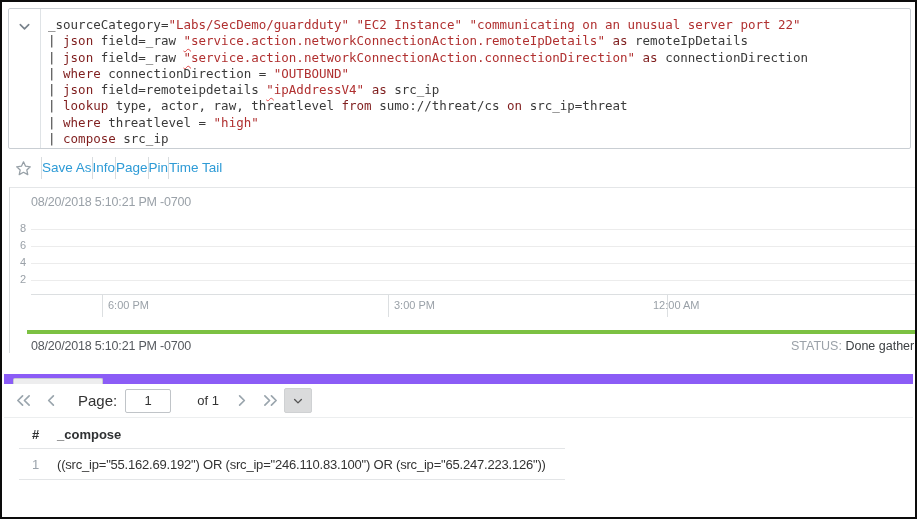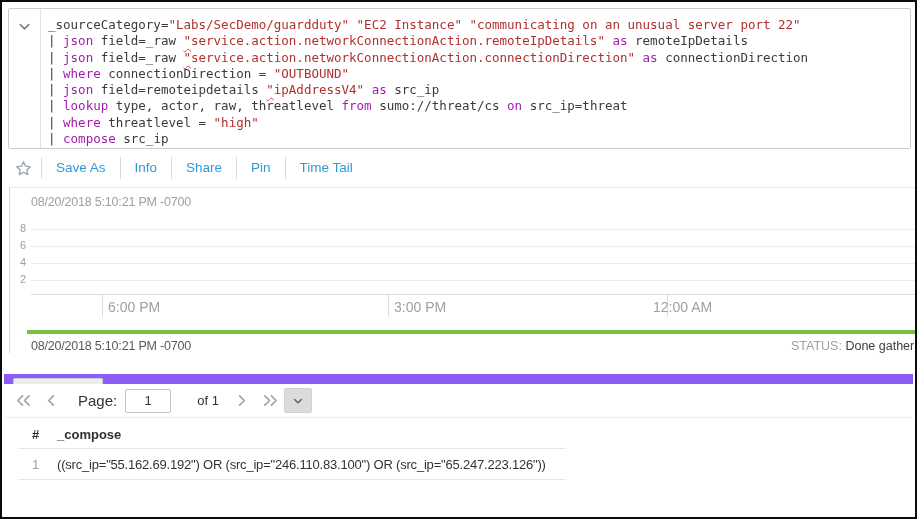--- a/index.html
+++ b/index.html
@@ -14,46 +14,46 @@
   .query-panel {
     position:absolute; left:6px; top:6px; width:903px; height:141px;
     background:#fff; border:1px solid #c9ced3; border-radius:2px; display:flex;
   }
   .query-gutter { width:32px; border-right:1px solid #dfe3e6; display:flex; justify-content:center; padding-top:10px; }
   .query-code {
     flex:1; padding:8px 6px 0 7px; overflow:hidden;
     font-family:"DejaVu Sans Mono","Liberation Mono",monospace;
     font-size:12.5px; line-height:16.3px; color:#3a3a3a; white-space:pre;
   }
-  .code-line .k { color:#a21caf; }
+  .code-line .k { color:#7f1d1d; }
   .code-line .s { color:#b03030; }
   .code-line .q { color:#b03030; text-decoration:underline wavy #e04545 1px; text-underline-offset:3px; }
 
   
   .toolbar { position:absolute; left:6px; top:148px; height:36px; right:2px; display:flex; align-items:center; background:#fff; }
   .star-btn { margin:0 8px 0 6px; display:flex; align-items:center; cursor:pointer; }
   .tb-item {
-    color:#2e9bd6; font-size:13.5px; padding:2px 14px; cursor:pointer;
+    color:#2e9bd6; font-size:13.5px; padding:2px 0; cursor:pointer;
     border-left:1px solid #d8dcdf; line-height:18px;
   }
 
   
   .chart-panel {
     position:absolute; left:7px; top:185px; width:910px; height:166px;
     border-left:1px solid #d9dcde; border-top:1px solid #e4e6e8; background:#fff; overflow:hidden;
   }
   .chart-ts { position:absolute; left:21px; top:7px; font-size:12.5px; color:#9aa1a8; letter-spacing:-0.2px; }
   .grid { position:absolute; left:21px; right:0; height:1px; background:#ececec; }
   .g1{top:41px;} .g2{top:58px;} .g3{top:75px;} .g4{top:92px;}
   .ylab { position:absolute; left:0; width:16px; text-align:right; font-size:11px; color:#9aa1a8; }
   .y1{top:34px;} .y2{top:51px;} .y3{top:68px;} .y4{top:85px;}
   .xaxis { position:absolute; left:21px; right:0; top:106px; height:1px; background:#dcdfe1; }
   .xtick { position:absolute; top:106px; width:1px; height:23px; background:#dcdfe1; }
   .t1{left:92px;} .t2{left:378px;} .t3{left:657px;}
-  .xlab { position:absolute; top:111px; font-size:14px; color:#9aa1a8; }
+  .xlab { position:absolute; top:111px; font-size:11px; color:#9aa1a8; }
   .xl1{left:98px;} .xl2{left:384px;} .xl3{left:643px;text-align:center;}
   .progress-bar { position:absolute; left:17px; right:0; top:142px; height:4px; }
   .chart-foot-ts { position:absolute; left:21px; top:151px; font-size:12.5px; color:#55595e; letter-spacing:-0.2px; }
   .status-wrap { position:absolute; left:781px; top:151px; white-space:nowrap; font-size:12.5px; }
   .status-label { color:#9aa1a8; }
   .status-value { color:#3c4043; }
 
   
   .tabs-strip { position:absolute; left:2px; right:2px; top:351px; height:19px; background:#8b5cf6;margin-top:21px; }
   .tab {
@@ -107,21 +107,21 @@
   </div>
 
   <div class="toolbar">
     <span class="star-btn">
       <svg width="19" height="19" viewBox="0 0 24 24">
           <path d="M12 3.6l2.6 5.5 6 .7-4.4 4.1 1.2 5.9-5.4-3-5.4 3 1.2-5.9L3.4 9.8l6-.7z" fill="none" stroke="#97a0a7" stroke-width="1.6" stroke-linejoin="round"></path>
         </svg>
     </span>
     <span class="tb-item">Save As</span>
     <span class="tb-item">Info</span>
-    <span class="tb-item">Share</span>
+    <span class="tb-item">Page</span>
     <span class="tb-item">Pin</span>
     <span class="tb-item">Time Tail</span>
   </div>
 
   <div class="chart-panel">
     <div class="chart-ts">08/20/2018 5:10:21 PM -0700</div>
 
     <div class="ylab y1">8</div>
     <div class="ylab y2">6</div>
     <div class="ylab y3">4</div>

